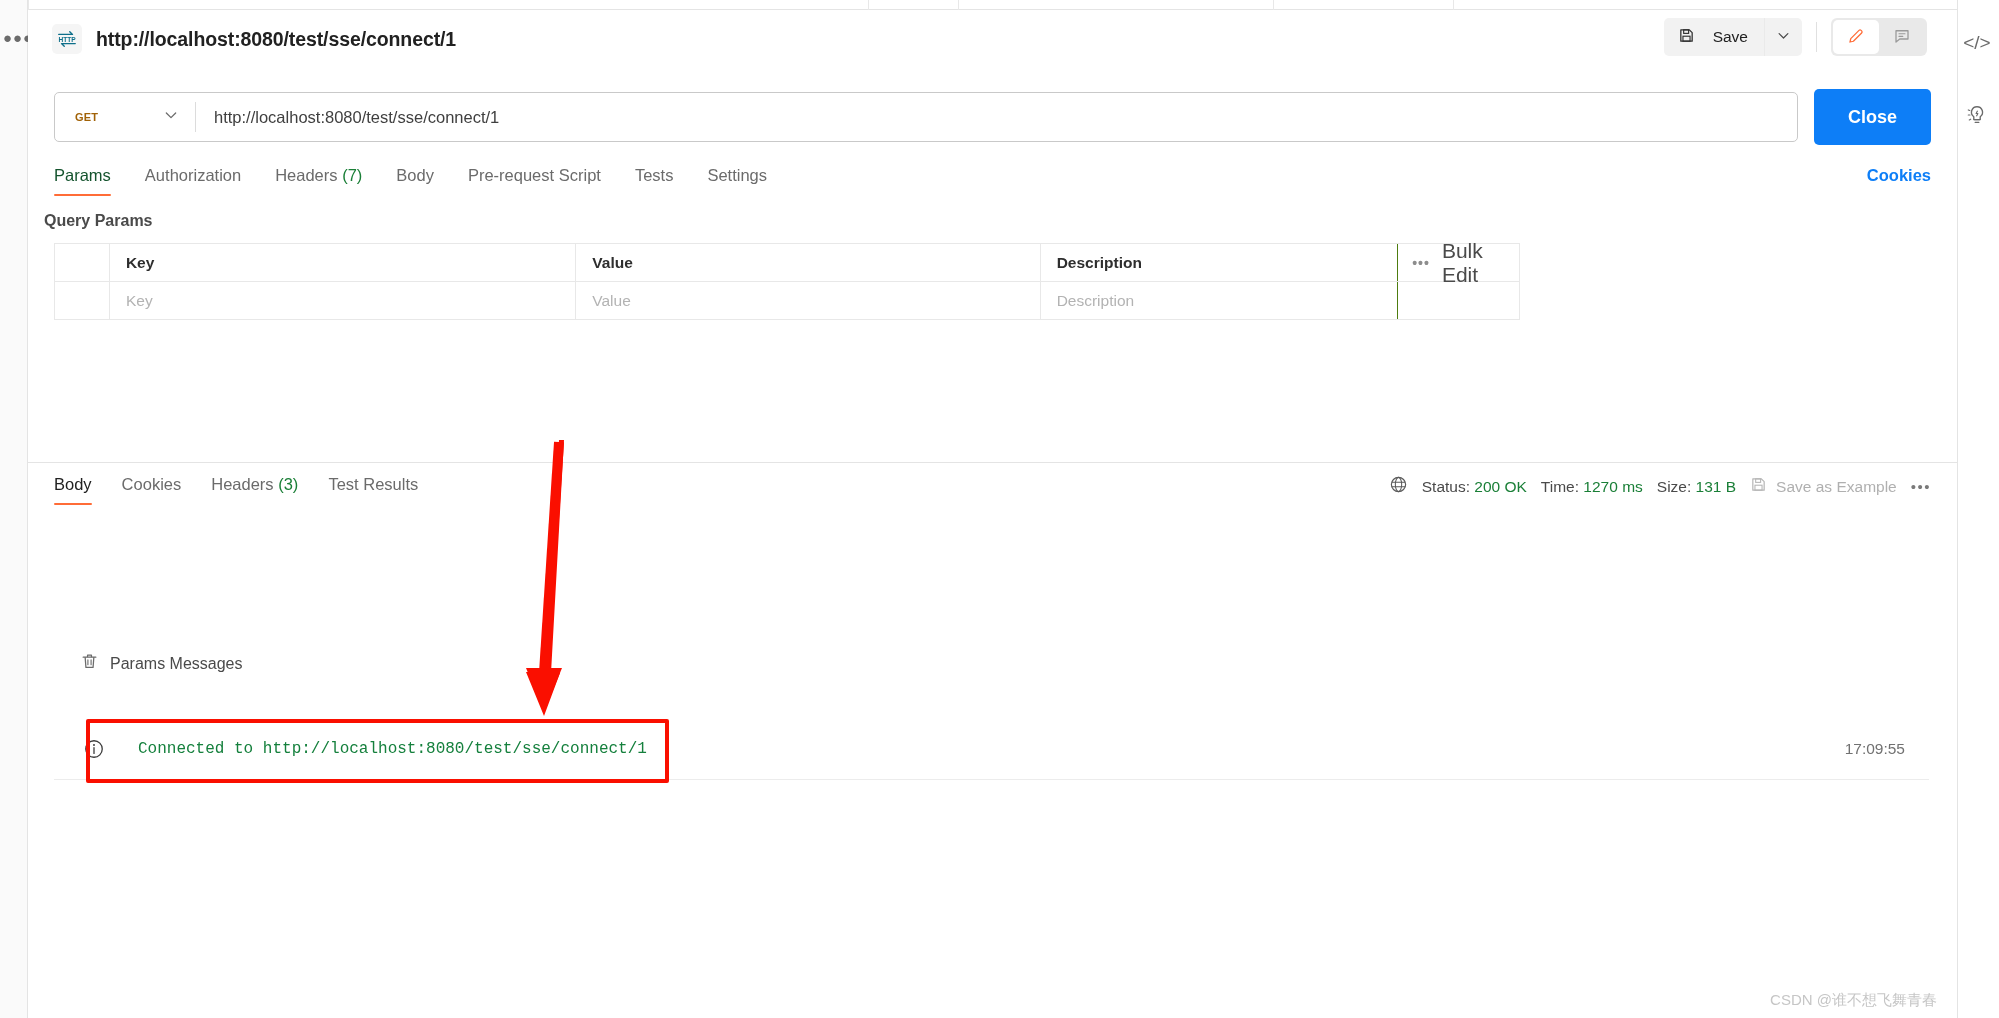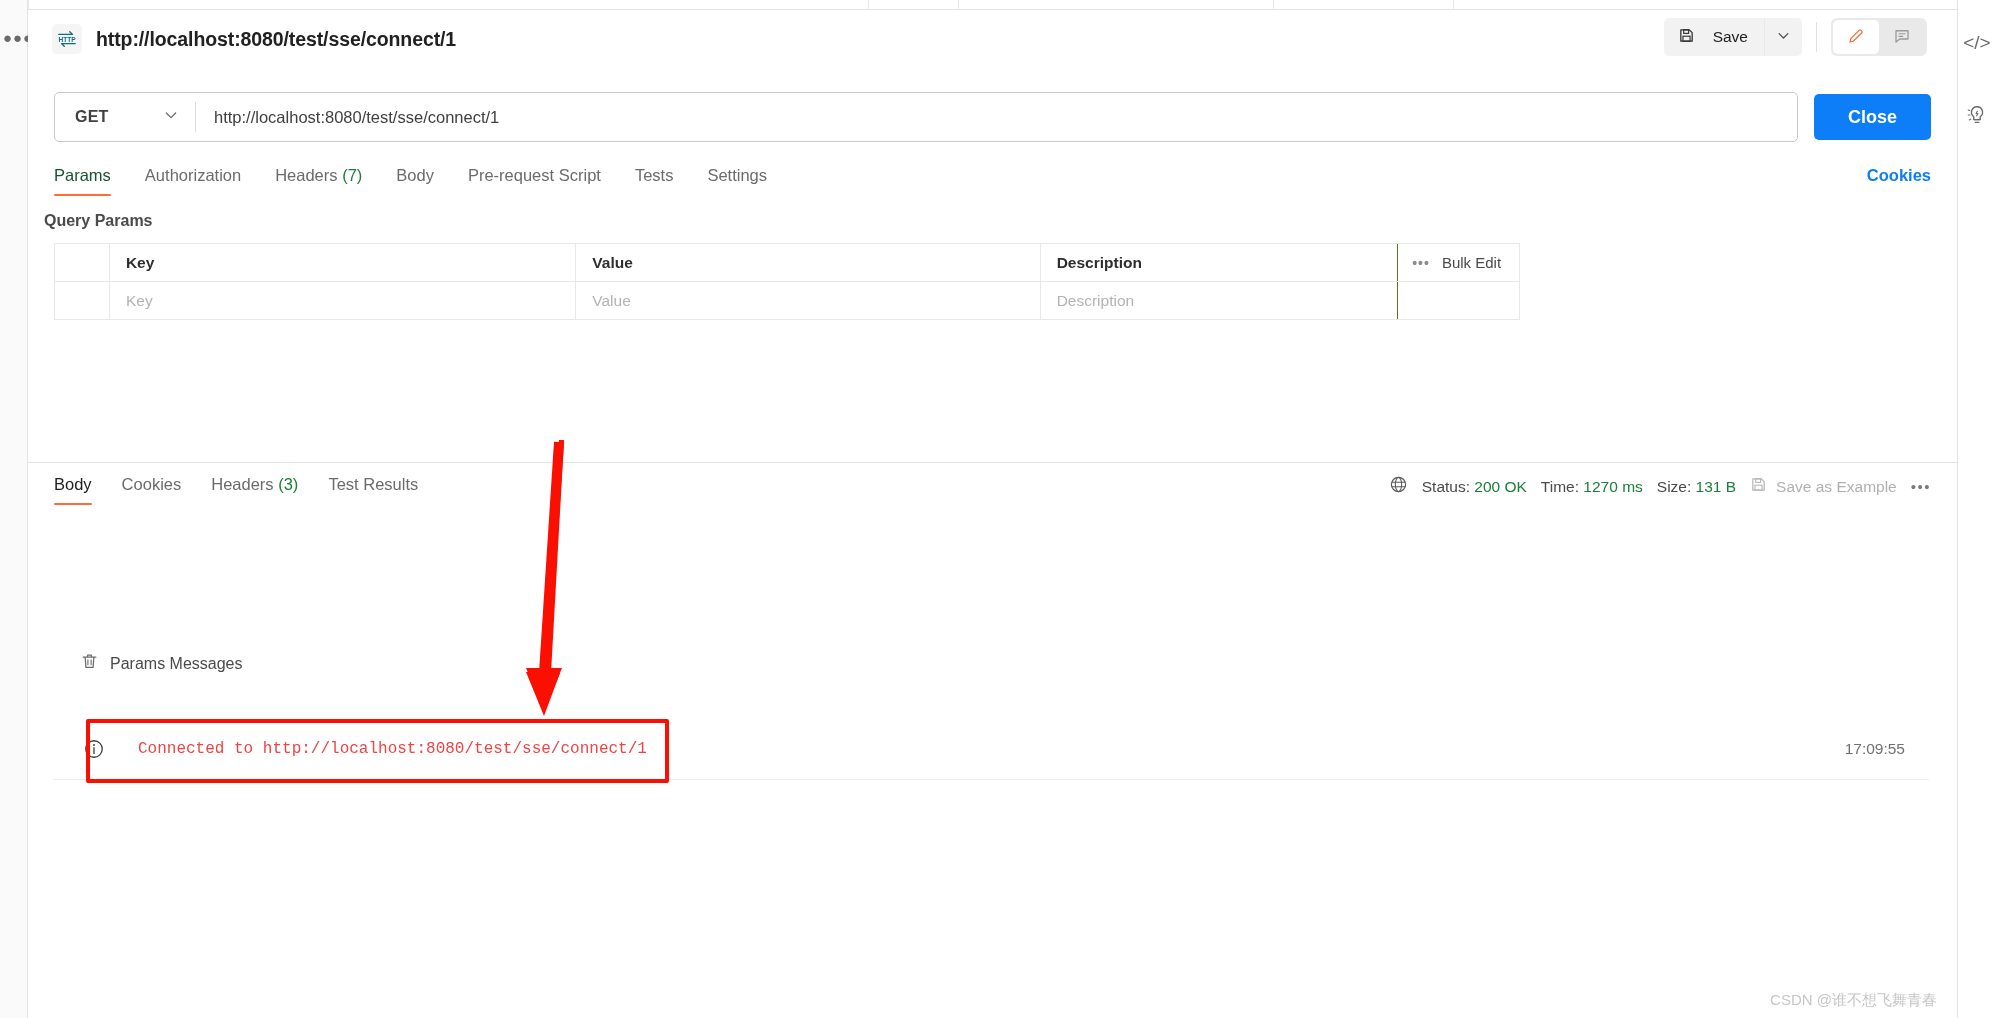--- a/index.html
+++ b/index.html
@@ -178,41 +178,41 @@
   .method {
     width: 140px;
     height: 100%;
     display: flex;
     align-items: center;
     justify-content: space-between;
     padding: 0 16px 0 20px;
     cursor: pointer;
   }
   .method-label {
-    font-size: 16px;
+    font-size: 11px;
     font-weight: bold;
-    color: #404040;
+    color: #a16207;
     letter-spacing: 0.2px;
   }
   .method-sep {
     width: 1px; height: 30px; background: #dcdcdc;
   }
   .url-input {
     flex: 1;
     border: none;
     outline: none;
     background: transparent;
     font-size: 16.5px;
     color: #3f3f3f;
     padding: 0 18px;
     font-family: "Liberation Sans", sans-serif;
   }
   .close-btn {
     margin-left: 16px;
-    width: 117px; height: 46px;
+    width: 117px; height: 56px;
     background: #0d7ef7;
     color: #ffffff;
     font-size: 18px;
     font-weight: bold;
     border: none;
     border-radius: 5px;
     cursor: pointer;
     font-family: "Liberation Sans", sans-serif;
   }
 
@@ -289,21 +289,21 @@
   .pcell.bulk {
     width: 121px;
     border-right: none;
     justify-content: flex-start;
     gap: 12px;
     padding-left: 14px;
   }
   .hdr .pcell { color: #2e2e2e; font-weight: bold; }
   .body-row .pcell { color: #b3b3b3; font-weight: normal; }
   .bulk-dots { color: #8d8d8d; font-size: 14px; letter-spacing: 1px; line-height: 1; }
-  .bulk-label { color: #4a4a4a; font-size: 15px; font-weight: normal; }
+  .bulk-label { color: #4a4a4a; font-size: 21px; font-weight: normal; }
 
   
   .resp-divider {
     position: absolute;
     left: 0; top: 462px;
     width: 1929px; height: 1px;
     background: #e4e4e4;
   }
 
   
@@ -400,21 +400,21 @@
   }
   .msg-icon {
     width: 24px; height: 24px;
     flex: none;
     display: flex; align-items: center; justify-content: center;
   }
   .msg-text {
     margin-left: 32px;
     font-family: "Liberation Mono", monospace;
     font-size: 16px;
-    color: #ef4444;
+    color: #15803d;
     white-space: nowrap;
   }
   .msg-time {
     margin-left: auto;
     font-size: 15.5px;
     color: #717171;
   }
 
   
   .hl-box {

